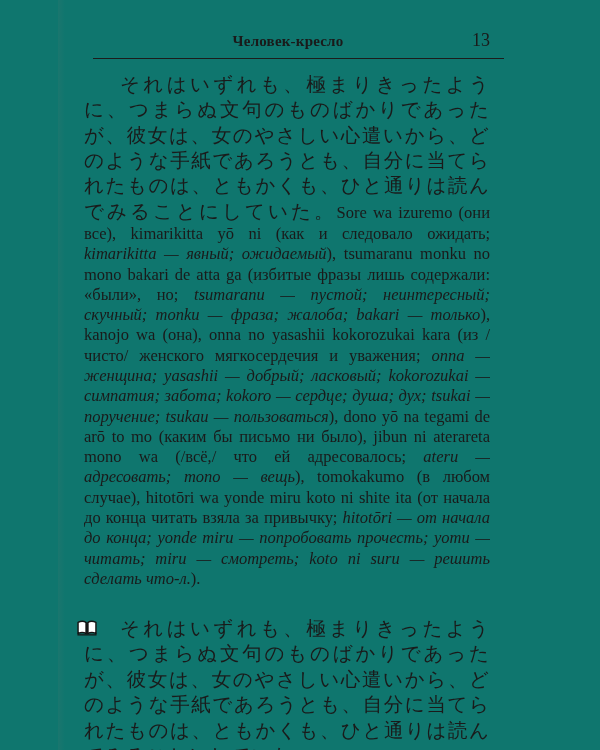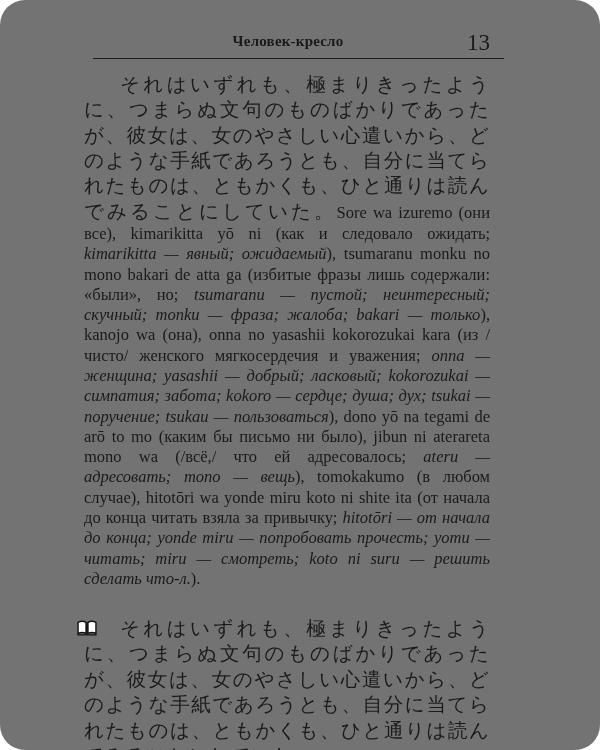--- a/index.html
+++ b/index.html
@@ -8,22 +8,21 @@
     width: 600px;
     height: 750px;
     background: #ffffff;
     color: #1a1a1a;
     font-family: "Liberation Serif", "DejaVu Serif", serif;
     overflow: hidden;
   }
   .page {
     position: absolute;
     inset: 0;
-    background: #737373;
-    border-radius: 25px;
+    background: #0f766e;
   }
   
   .scan-shade {
     position: absolute;
     left: 58px;
     top: 0;
     width: 7px;
     height: 100%;
     background: linear-gradient(to right, rgba(110,118,112,0.12), rgba(110,118,112,0));
     pointer-events: none;
@@ -38,21 +37,21 @@
   .head-title {
     text-align: center;
     font-weight: bold;
     font-size: 15px;
     letter-spacing: 0.2px;
   }
   .page-num {
     position: absolute;
     right: 2px;
     top: -3px;
-    font-size: 23px;
+    font-size: 18px;
     font-weight: normal;
     margin-left: 40px;
   }
   .head-rule {
     position: absolute;
     top: 58px;
     left: 93px;
     width: 411px;
     border-top: 1.7px solid #1c1c1c;
     height: 0;

